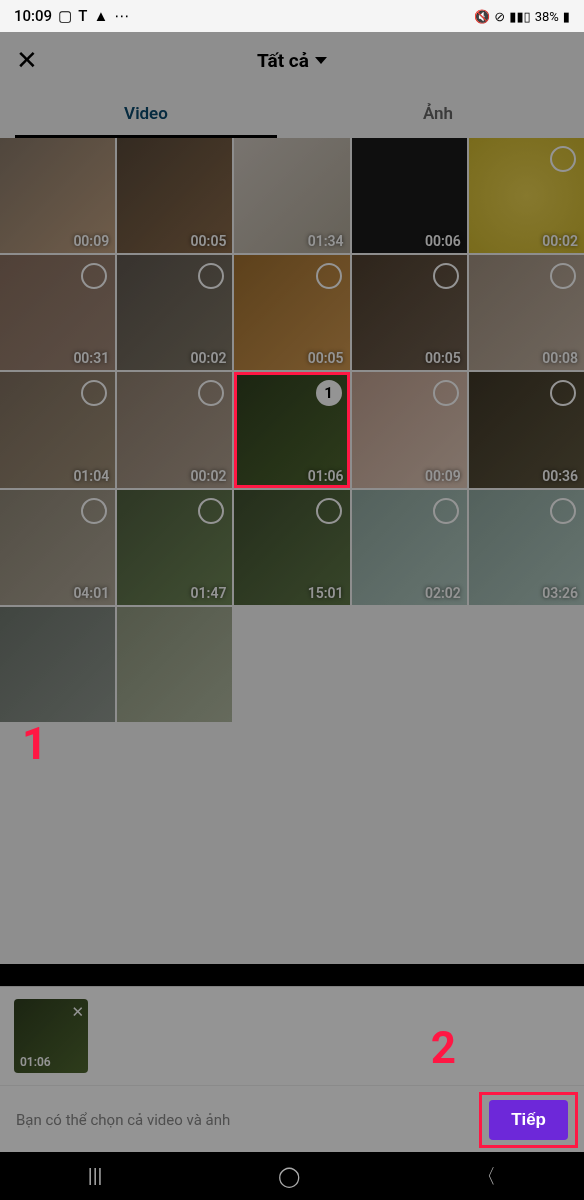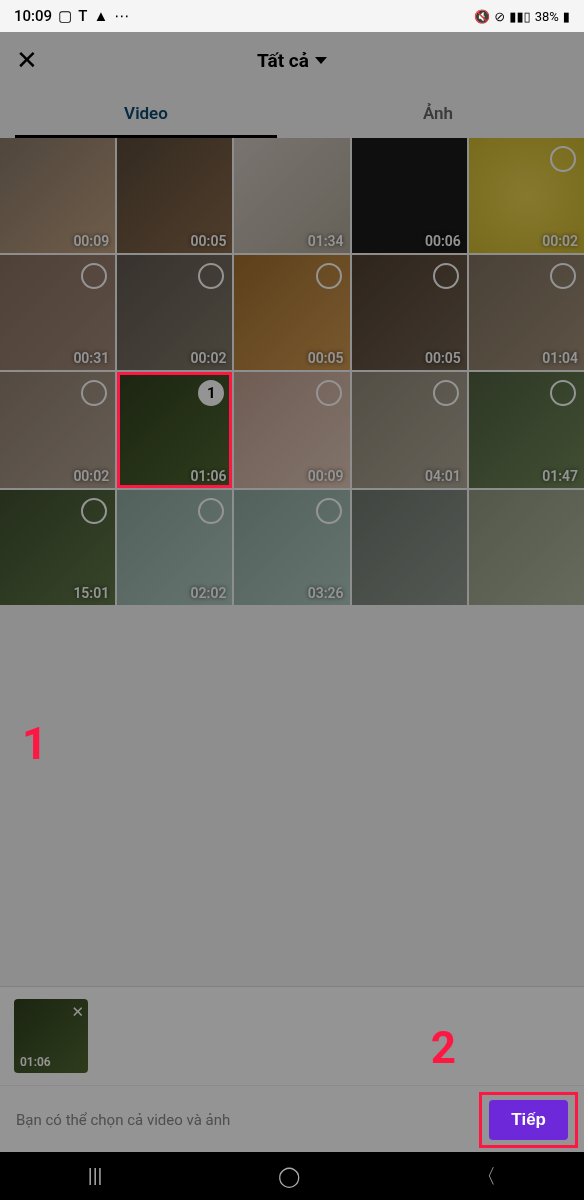--- a/index.html
+++ b/index.html
@@ -6,24 +6,23 @@
 body {
   width: 584px;
   height: 1200px;
   font-family: -apple-system, Roboto, Arial, sans-serif;
   background: #000;
   overflow: hidden;
   position: relative;
 }
 .phone-frame {
   width: 584px;
-  height: 1200px;
+  height: 964px;
   background: #f5f5f5;
   position: relative;
-  border-radius: 7px;
 }
 .status-bar {
   height: 32px;
   background: #f5f5f5;
   display: flex;
   justify-content: space-between;
   align-items: center;
   padding: 0 14px;
   font-size: 15px;
   color: #000;
@@ -307,35 +306,43 @@
           <span class="sel-circle"></span>
         </div>
         <div class="thumb bg7 ">
           <span class="dur">00:05</span>
           <span class="sel-circle"></span>
         </div>
         <div class="thumb bg8 ">
           <span class="dur">00:05</span>
           <span class="sel-circle"></span>
         </div>
+        <div class="thumb bg9 ">
+          <span class="dur">00:08</span>
+          <span class="sel-circle"></span>
+        </div>
         <div class="thumb bg10 ">
           <span class="dur">01:04</span>
           <span class="sel-circle"></span>
         </div>
         <div class="thumb bg11 ">
           <span class="dur">00:02</span>
           <span class="sel-circle"></span>
         </div>
         <div class="thumb bg12 ">
           <span class="dur">01:06</span>
           <span class="sel-circle filled">1</span>
           <span class="selected-border"></span>
         </div>
         <div class="thumb bg13 ">
           <span class="dur">00:09</span>
+          <span class="sel-circle"></span>
+        </div>
+        <div class="thumb bg14 ">
+          <span class="dur">00:36</span>
           <span class="sel-circle"></span>
         </div>
         <div class="thumb bg15 ">
           <span class="dur">04:01</span>
           <span class="sel-circle"></span>
         </div>
         <div class="thumb bg16 ">
           <span class="dur">01:47</span>
           <span class="sel-circle"></span>
         </div>

